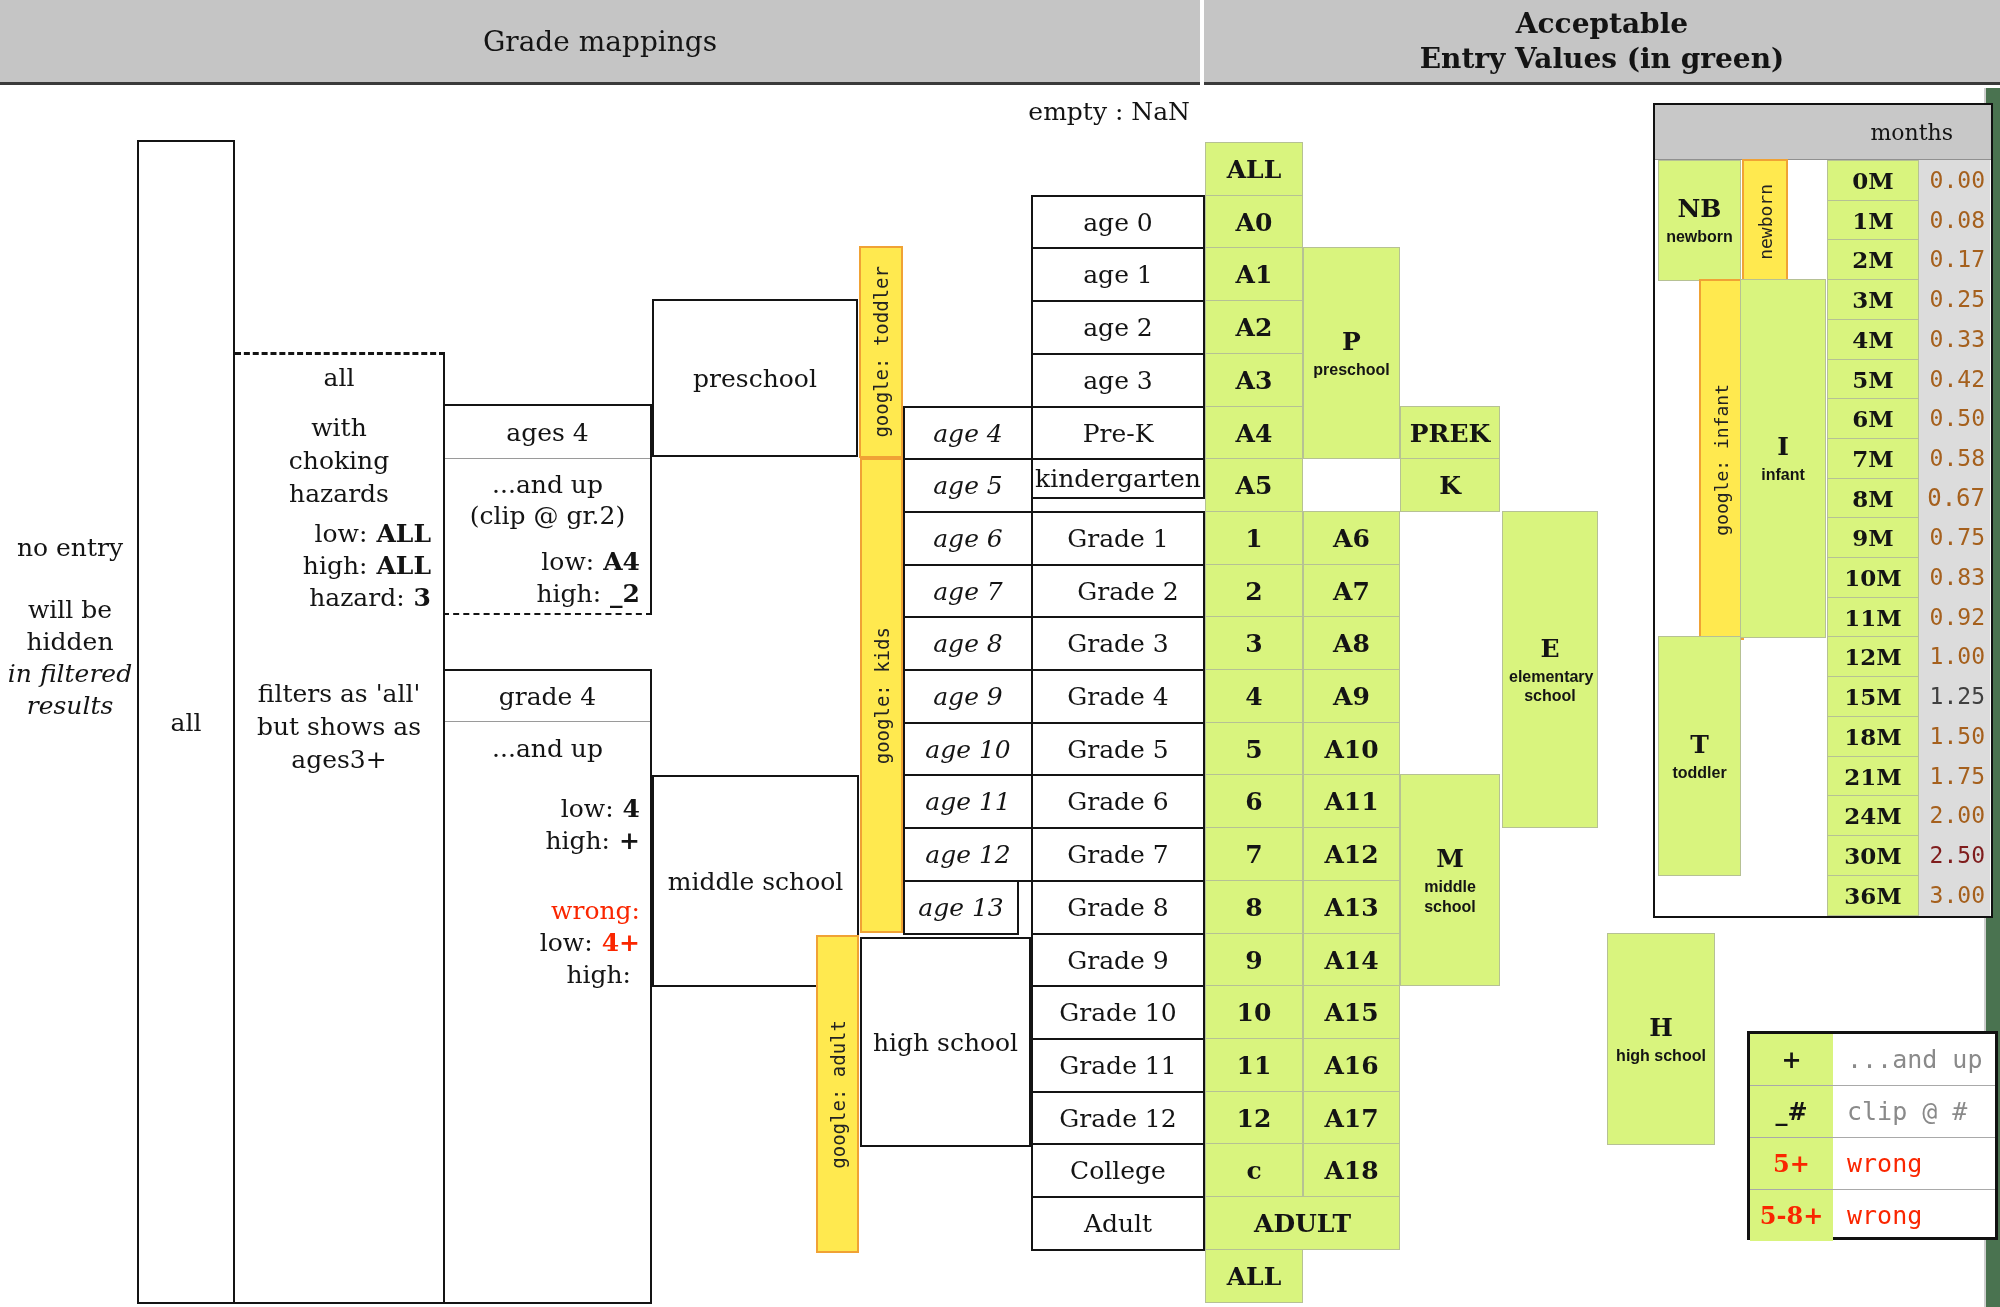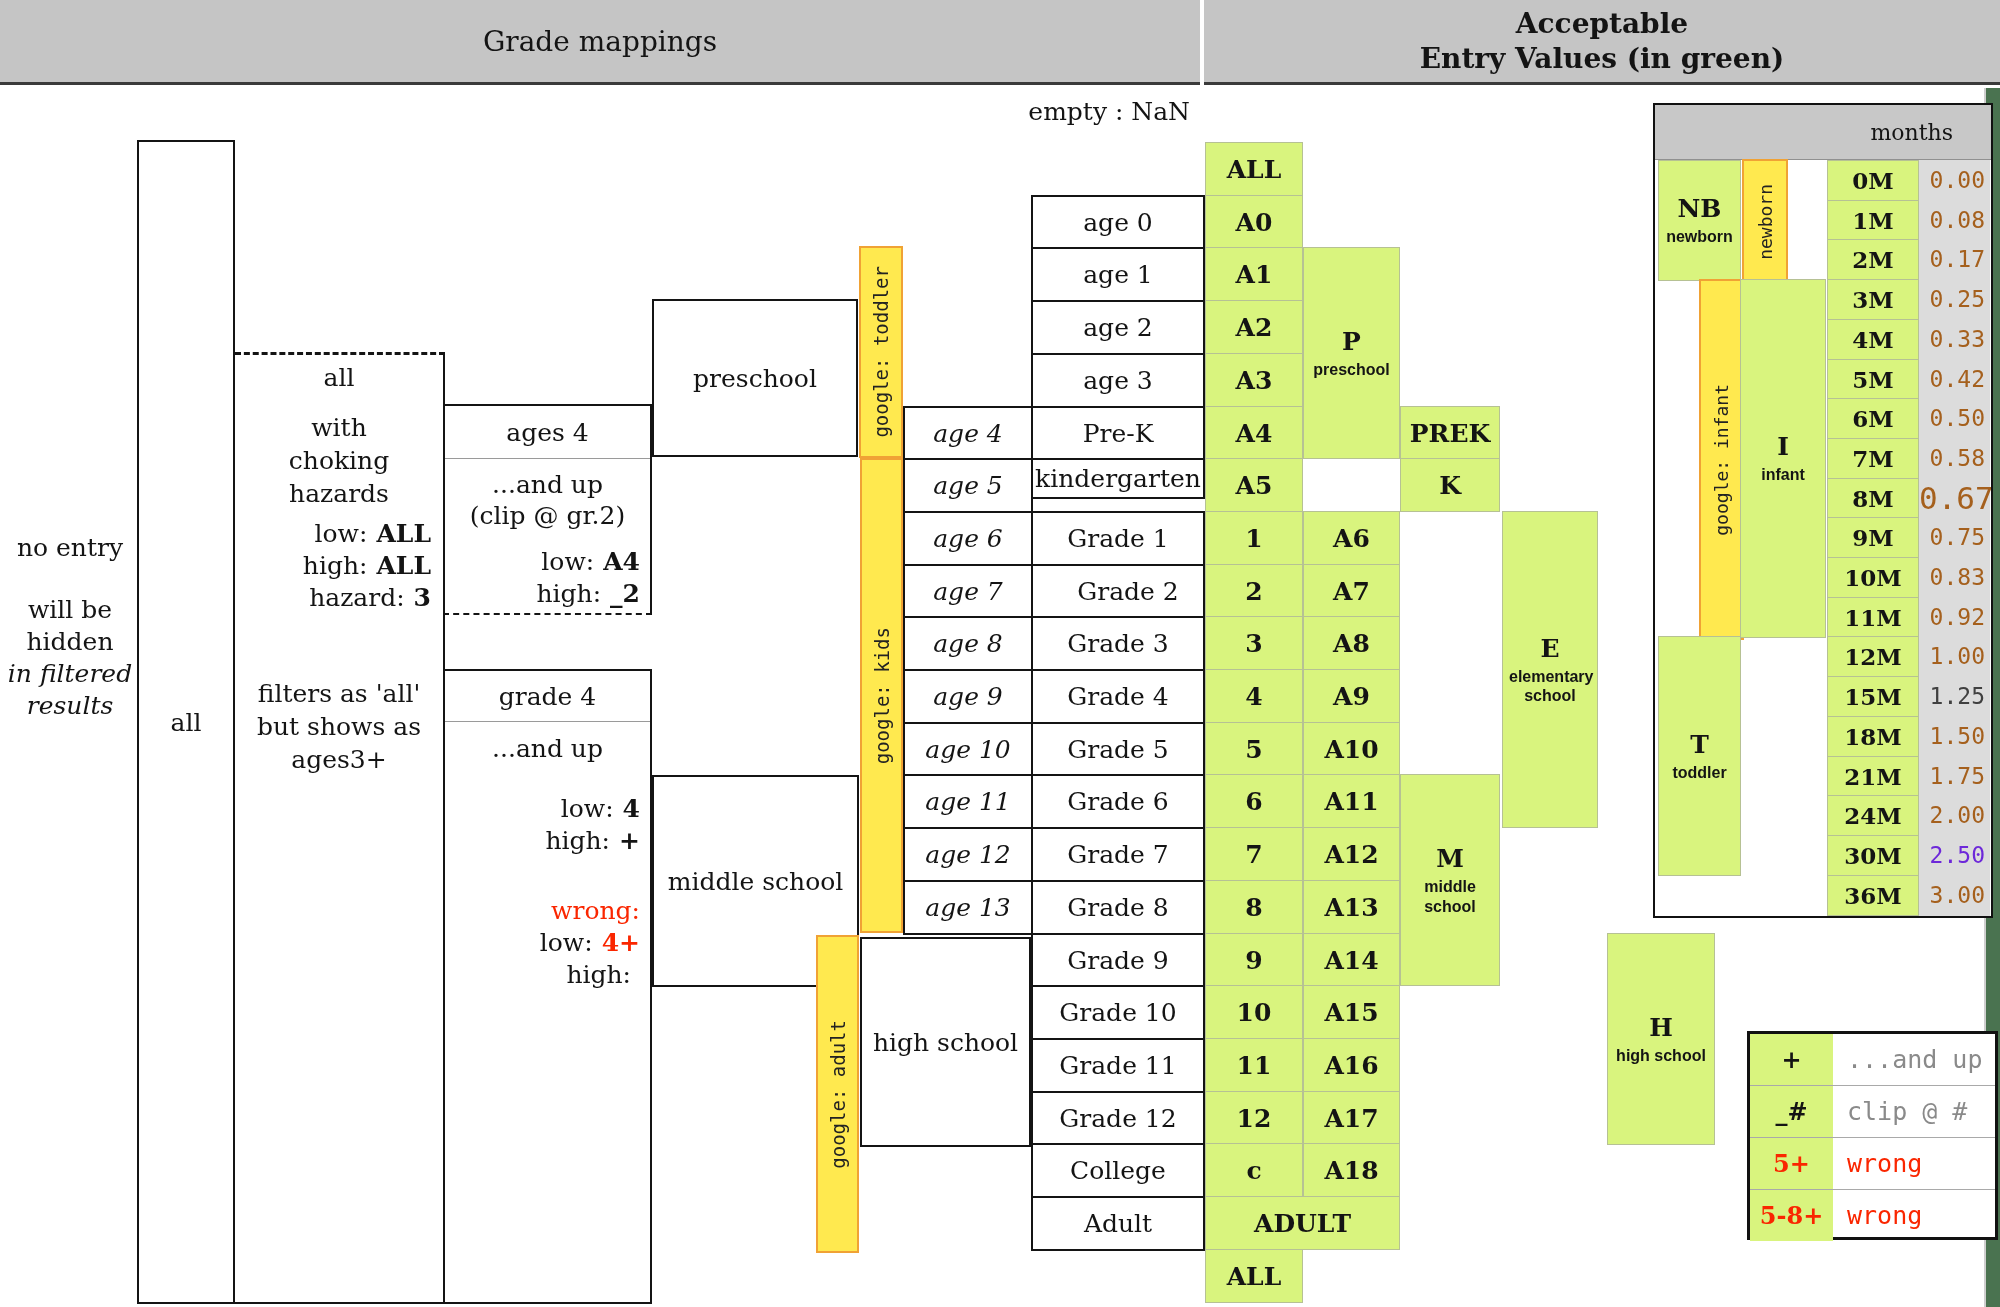--- a/index.html
+++ b/index.html
@@ -155,21 +155,21 @@
       <div class="abs gcell" style="left: 1205px; top: 722px; width: 98px; height: 54px;">5</div>
       <div class="abs gcell" style="left: 1303px; top: 722px; width: 97px; height: 54px;">A10</div>
       <div class="abs box it" style="left: 903px; top: 774px; width: 130px; height: 55px;">age 11</div>
       <div class="abs box" style="left: 1031px; top: 774px; width: 174px; height: 55px;">Grade 6</div>
       <div class="abs gcell" style="left: 1205px; top: 774px; width: 98px; height: 54px;">6</div>
       <div class="abs gcell" style="left: 1303px; top: 774px; width: 97px; height: 54px;">A11</div>
       <div class="abs box it" style="left: 903px; top: 827px; width: 130px; height: 55px;">age 12</div>
       <div class="abs box" style="left: 1031px; top: 827px; width: 174px; height: 55px;">Grade 7</div>
       <div class="abs gcell" style="left: 1205px; top: 827px; width: 98px; height: 54px;">7</div>
       <div class="abs gcell" style="left: 1303px; top: 827px; width: 97px; height: 54px;">A12</div>
-      <div class="abs box it" style="left: 903px; top: 880px; width: 130px; height: 55px;">age 13</div>
+      <div class="abs box it" style="left: 903px; top: 880px; width: 116px; height: 55px;">age 13</div>
       <div class="abs box" style="left: 1031px; top: 880px; width: 174px; height: 55px;">Grade 8</div>
       <div class="abs gcell" style="left: 1205px; top: 880px; width: 98px; height: 54px;">8</div>
       <div class="abs gcell" style="left: 1303px; top: 880px; width: 97px; height: 54px;">A13</div>
       <div class="abs box" style="left: 1031px; top: 933px; width: 174px; height: 55px;">Grade 9</div>
       <div class="abs gcell" style="left: 1205px; top: 933px; width: 98px; height: 54px;">9</div>
       <div class="abs gcell" style="left: 1303px; top: 933px; width: 97px; height: 54px;">A14</div>
       <div class="abs box" style="left: 1031px; top: 985px; width: 174px; height: 55px;">Grade 10</div>
       <div class="abs gcell" style="left: 1205px; top: 985px; width: 98px; height: 54px;">10</div>
       <div class="abs gcell" style="left: 1303px; top: 985px; width: 97px; height: 54px;">A15</div>
       <div class="abs box" style="left: 1031px; top: 1038px; width: 174px; height: 55px;">Grade 11</div>
@@ -244,39 +244,39 @@
         <div class="abs mono" style="left: 264px; top: 174px; width: 66px; height: 40px; line-height: 40px; text-align: right; font-size: 23px; color: rgb(165, 96, 29);">0.25</div>
         <div class="abs gcell" style="left: 172px; top: 214px; width: 92px; height: 41px; font-size: 23px;">4M</div>
         <div class="abs mono" style="left: 264px; top: 214px; width: 66px; height: 40px; line-height: 40px; text-align: right; font-size: 23px; color: rgb(165, 96, 29);">0.33</div>
         <div class="abs gcell" style="left: 172px; top: 254px; width: 92px; height: 41px; font-size: 23px;">5M</div>
         <div class="abs mono" style="left: 264px; top: 254px; width: 66px; height: 40px; line-height: 40px; text-align: right; font-size: 23px; color: rgb(165, 96, 29);">0.42</div>
         <div class="abs gcell" style="left: 172px; top: 293px; width: 92px; height: 41px; font-size: 23px;">6M</div>
         <div class="abs mono" style="left: 264px; top: 293px; width: 66px; height: 40px; line-height: 40px; text-align: right; font-size: 23px; color: rgb(165, 96, 29);">0.50</div>
         <div class="abs gcell" style="left: 172px; top: 333px; width: 92px; height: 41px; font-size: 23px;">7M</div>
         <div class="abs mono" style="left: 264px; top: 333px; width: 66px; height: 40px; line-height: 40px; text-align: right; font-size: 23px; color: rgb(165, 96, 29);">0.58</div>
         <div class="abs gcell" style="left: 172px; top: 373px; width: 92px; height: 41px; font-size: 23px;">8M</div>
-        <div class="abs mono" style="left: 264px; top: 373px; width: 66px; height: 40px; line-height: 40px; text-align: right; font-size: 31px; color: rgb(165, 96, 29);">0.67</div>
+        <div class="abs mono" style="left: 264px; top: 373px; width: 66px; height: 40px; line-height: 40px; text-align: right; font-size: 24px; color: rgb(165, 96, 29);">0.67</div>
         <div class="abs gcell" style="left: 172px; top: 412px; width: 92px; height: 41px; font-size: 23px;">9M</div>
         <div class="abs mono" style="left: 264px; top: 412px; width: 66px; height: 40px; line-height: 40px; text-align: right; font-size: 23px; color: rgb(165, 96, 29);">0.75</div>
         <div class="abs gcell" style="left: 172px; top: 452px; width: 92px; height: 41px; font-size: 23px;">10M</div>
         <div class="abs mono" style="left: 264px; top: 452px; width: 66px; height: 40px; line-height: 40px; text-align: right; font-size: 23px; color: rgb(165, 96, 29);">0.83</div>
         <div class="abs gcell" style="left: 172px; top: 492px; width: 92px; height: 41px; font-size: 23px;">11M</div>
         <div class="abs mono" style="left: 264px; top: 492px; width: 66px; height: 40px; line-height: 40px; text-align: right; font-size: 23px; color: rgb(165, 96, 29);">0.92</div>
         <div class="abs gcell" style="left: 172px; top: 531px; width: 92px; height: 41px; font-size: 23px;">12M</div>
         <div class="abs mono" style="left: 264px; top: 531px; width: 66px; height: 40px; line-height: 40px; text-align: right; font-size: 23px; color: rgb(165, 96, 29);">1.00</div>
         <div class="abs gcell" style="left: 172px; top: 571px; width: 92px; height: 41px; font-size: 23px;">15M</div>
         <div class="abs mono" style="left: 264px; top: 571px; width: 66px; height: 40px; line-height: 40px; text-align: right; font-size: 23px; color: #404040;">1.25</div>
         <div class="abs gcell" style="left: 172px; top: 611px; width: 92px; height: 41px; font-size: 23px;">18M</div>
         <div class="abs mono" style="left: 264px; top: 611px; width: 66px; height: 40px; line-height: 40px; text-align: right; font-size: 23px; color: rgb(165, 96, 29);">1.50</div>
         <div class="abs gcell" style="left: 172px; top: 651px; width: 92px; height: 41px; font-size: 23px;">21M</div>
         <div class="abs mono" style="left: 264px; top: 651px; width: 66px; height: 40px; line-height: 40px; text-align: right; font-size: 23px; color: rgb(165, 96, 29);">1.75</div>
         <div class="abs gcell" style="left: 172px; top: 690px; width: 92px; height: 41px; font-size: 23px;">24M</div>
         <div class="abs mono" style="left: 264px; top: 690px; width: 66px; height: 40px; line-height: 40px; text-align: right; font-size: 23px; color: rgb(165, 96, 29);">2.00</div>
         <div class="abs gcell" style="left: 172px; top: 730px; width: 92px; height: 41px; font-size: 23px;">30M</div>
-        <div class="abs mono" style="left: 264px; top: 730px; width: 66px; height: 40px; line-height: 40px; text-align: right; font-size: 23px; color: #6d28d9;">2.50</div>
+        <div class="abs mono" style="left: 264px; top: 730px; width: 66px; height: 40px; line-height: 40px; text-align: right; font-size: 23px; color: #7f1d1d;">2.50</div>
         <div class="abs gcell" style="left: 172px; top: 770px; width: 92px; height: 41px; font-size: 23px;">36M</div>
         <div class="abs mono" style="left: 264px; top: 770px; width: 66px; height: 40px; line-height: 40px; text-align: right; font-size: 23px; color: rgb(165, 96, 29);">3.00</div>
       </div>
   </div>
 
   <div class="abs" style="left:1747px;top:1031px;width:251px;height:209px;border:3px solid #111;background:#fff">
     <div class="legrow">
       <div class="legkey">+</div>
       <div class="legdesc">...and up</div>
     </div>

